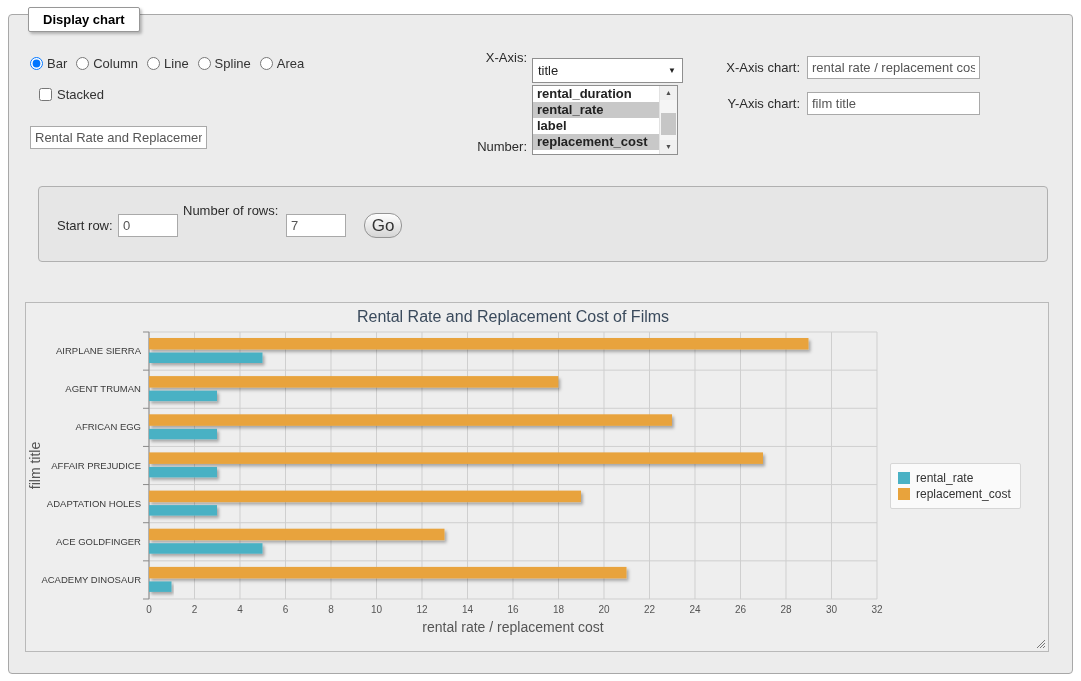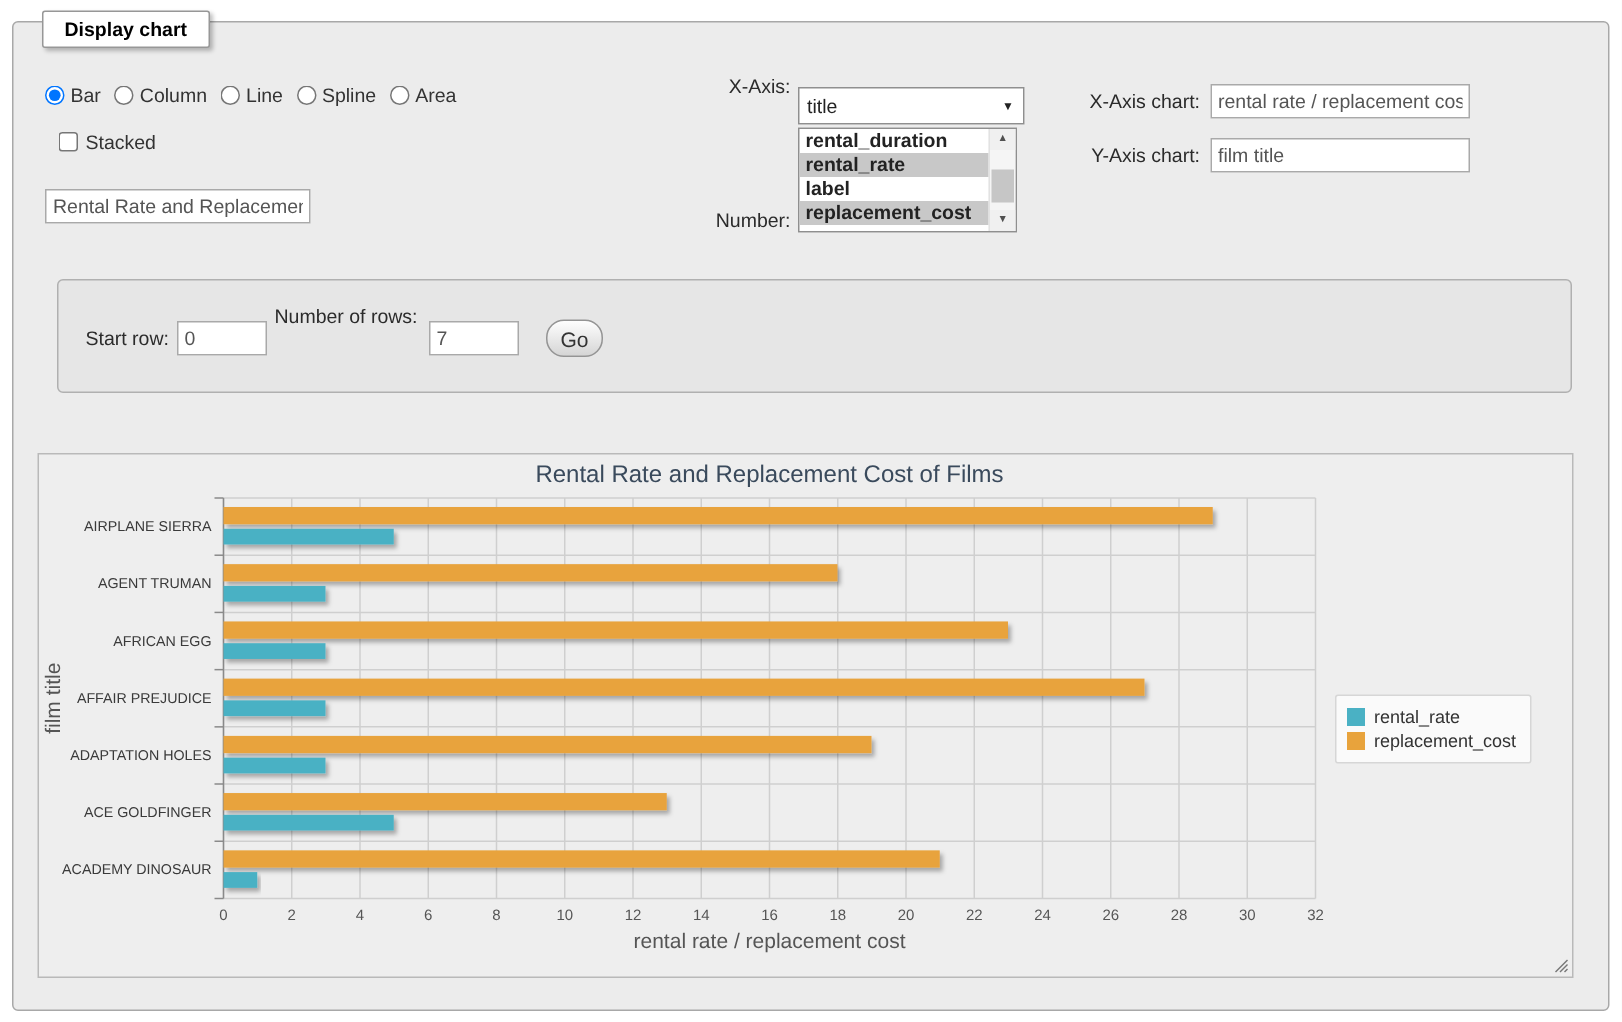--- a/index.html
+++ b/index.html
@@ -51,21 +51,21 @@
 
   
   .sub-panel{position:absolute;left:38px;top:186px;width:1010px;height:76px;
       background:#e6e6e6;border:1px solid #b0b0b0;border-radius:4px;box-sizing:border-box;}
   .sub-panel .ui-label{text-align:left;}
   #start-row-input{position:absolute;left:79px;top:27px;width:60px;height:23px;}
   #num-rows-input{position:absolute;left:247px;top:27px;width:60px;height:23px;}
   .go-btn{position:absolute;left:325px;top:26px;width:38px;height:25px;
       border:1px solid #949494;border-radius:12px;
       background:linear-gradient(#fefefe,#d5d5d5);
-      font-family:"Liberation Sans",sans-serif;font-size:14px;color:#333;cursor:pointer;}
+      font-family:"Liberation Sans",sans-serif;font-size:17px;color:#333;cursor:pointer;}
 
   
   .chart-box{position:absolute;left:25px;top:302px;width:1022px;height:348px;
       background:#eeeeee;border:1px solid #b9b9b9;box-sizing:content-box;}
   .chart-title{position:absolute;left:123px;top:5px;width:728px;text-align:center;
       font-size:16px;color:#3a4a5c;}
   #chart-svg{position:absolute;left:0;top:0;}
   #chart-svg text{font-family:"Liberation Sans",sans-serif;}
   .chart-legend{position:absolute;left:864px;top:160px;background:#fafafa;
       border:1px solid #d6d6d6;border-radius:2px;padding:5px 9px 5px 7px;}

